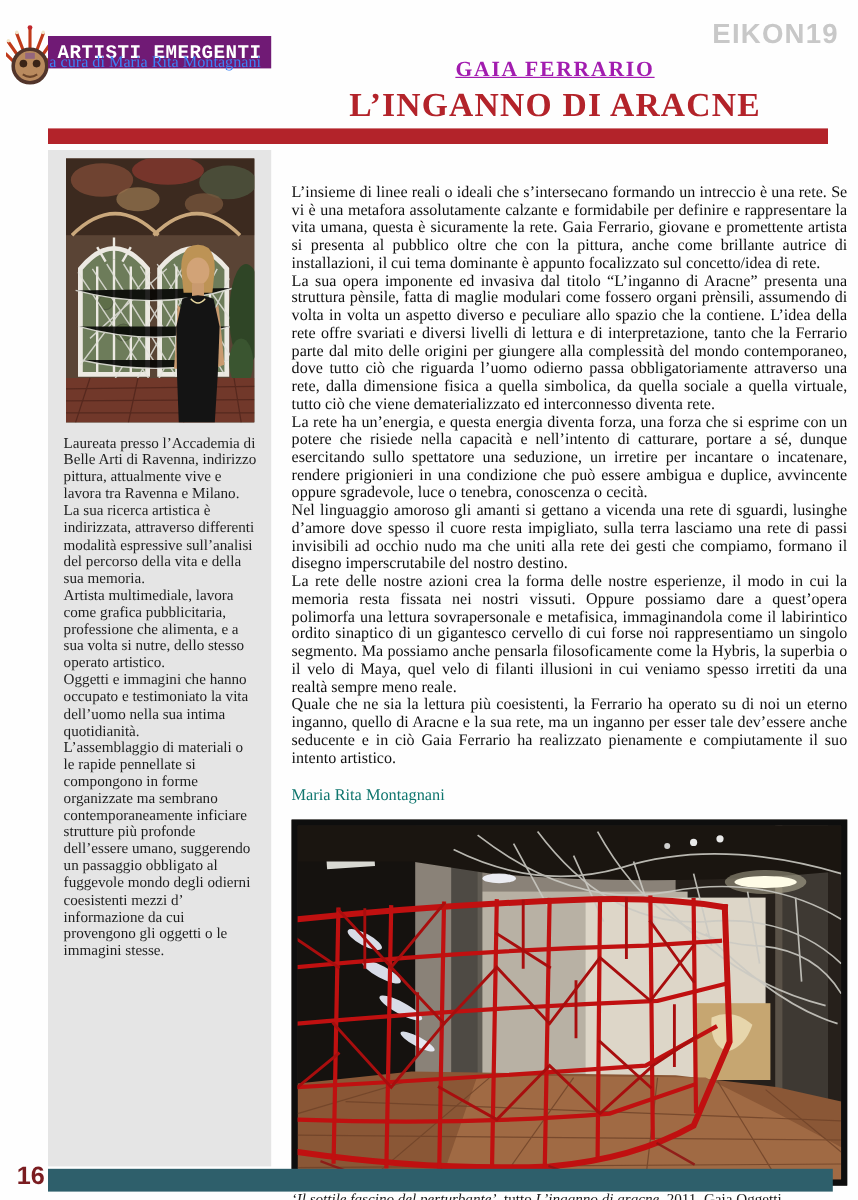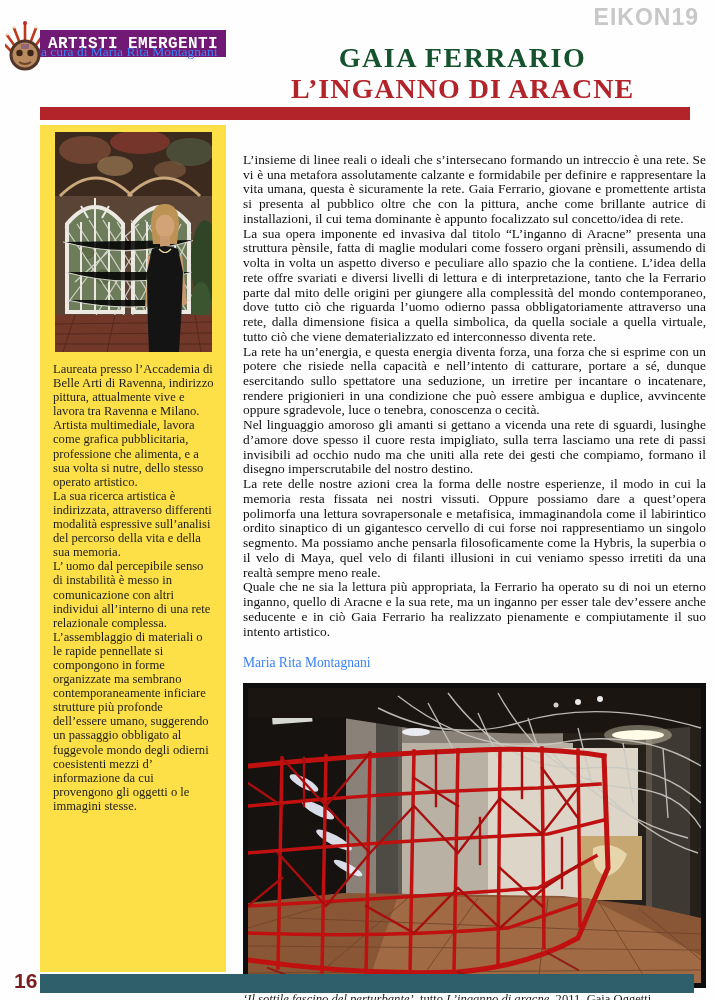--- a/index.html
+++ b/index.html
@@ -4,61 +4,61 @@
 <style>
   * { margin:0; padding:0; box-sizing:border-box; }
   html,body { background:#ffffff; }
   .page {
     position:relative; width:715px; height:1000px; background:#fefefe;
     font-family:"Liberation Serif", serif; overflow:hidden;
   }
 
   
   .eikon {
-    position:absolute; top:4px; right:16px;
+    position:absolute; top:15px; right:16px;
     font-family:"Liberation Sans", sans-serif; font-weight:bold;
     font-size:23px; letter-spacing:1px; color:#c8c8c8;
   }
   .logo { position:absolute; left:5px; top:20px; width:40px; height:54px; }
   .banner {
     position:absolute; left:40px; top:30px; width:186px; height:27px;
     background:#701a75; color:#ffffff; display:flex; align-items:center; justify-content:center;
     font-family:Liberation Mono, monospace; font-size:16px; font-weight:bold; letter-spacing:0.4px;
   }
   .curator {
     position:absolute; left:41px; top:44px; width:200px;
     font-size:13.5px; color:#3b82f6;
   }
   .title-block { position:absolute; left:230px; top:42px; width:465px; text-align:center; }
   .title-block .t1 {
-    font-size:28px; line-height:31px; font-weight:bold; letter-spacing:1.5px; color:#14532d;
+    font-size:18px; line-height:31px; font-weight:bold; letter-spacing:1.5px; color:#a21caf;text-decoration:underline;
   }
   .title-block .t2 {
     font-size:28px; line-height:31px; font-weight:bold; letter-spacing:1px; color:#b3232a;
   }
   .title-rule { position:absolute; left:40px; top:107px; width:650px; height:13px; background:#b3232a; }
 
   
   .sidebar {
     position:absolute; left:40px; top:125px; width:186px; height:847px;
-    background:#fde047; padding-top:7px;
+    background:#e5e5e5; padding-top:7px;
   }
   .portrait { width:157px; height:220px; margin:0 auto; display:block; background:#5a4435; }
   .sidebar-text {
     padding:10px 12px 0 13px; font-size:12.6px; line-height:1.12; color:#1d1d1d; text-align:left;
   }
   .sidebar-text p { margin:0; }
   .sidebar-text p.gap { margin-top:15px; }
 
   
   .main { position:absolute; left:243px; top:125px; width:463px;margin-top:28px; }
   .article p {
     font-size:13.4px; line-height:1.1; text-align:justify; color:#101010; margin:0;
   }
-  .author { margin-top:16px; font-size:13.6px; color:#3b82f6; }
+  .author { margin-top:16px; font-size:13.6px; color:#0f766e; }
   .installation-frame {
     margin-top:12px; width:463px; height:305px; border:5px solid #0e0e0e; background:#26201b;
   }
   .installation-frame svg { display:block; }
   .caption { margin-top:4px; font-size:12.6px; color:#1a1a1a; }
   .caption .it { font-style:italic; }
 
   
   .page-number {
     position:absolute; left:14px; top:969px;
@@ -165,35 +165,35 @@
         <path d="M105,104 L105,116 L115,116 L115,104 Z" fill="#c99a6f"></path>
         <path d="M93,122 Q92,150 90,175 L96,176 Q98,150 99,128 Z" fill="#c99a6f"></path>
         <path d="M127,122 Q130,150 132,172 L126,174 Q124,150 122,128 Z" fill="#c99a6f"></path>
         <path d="M97,117 Q110,111 123,117 L128,140 Q127,180 124,220 L94,220 Q92,180 92,140 Z" fill="#141414"></path>
         <path d="M104,117 Q110,124 116,117" stroke="#e8d8a0" stroke-width="1.2" fill="none"></path>
       </g>
     </svg>
 
     <div class="sidebar-text">
       <p>Laureata presso l’Accademia di Belle Arti di Ravenna, indirizzo pittura, attualmente vive e lavora tra Ravenna e Milano.</p>
+      <p>La sua ricerca artistica è indirizzata, attraverso differenti modalità espressive sull’analisi del percorso della vita e della sua memoria.</p>
       <p>Artista multimediale, lavora come grafica pubblicitaria, professione che alimenta, e a sua volta si nutre, dello stesso operato artistico.</p>
-      <p>La sua ricerca artistica è indirizzata, attraverso differenti modalità espressive sull’analisi del percorso della vita e della sua memoria.</p>
-      <p>L’ uomo dal percepibile senso di instabilità è messo in comunicazione con altri individui all’interno di una rete relazionale complessa.</p>
+      <p>Oggetti e immagini che hanno occupato e testimoniato la vita dell’uomo nella sua intima quotidianità.</p>
       <p>L’assemblaggio di materiali o le rapide pennellate si compongono in forme organizzate ma sembrano contemporaneamente inficiare strutture più profonde dell’essere umano, suggerendo un passaggio obbligato al fuggevole mondo degli odierni coesistenti mezzi d’ informazione da cui provengono gli oggetti o le immagini stesse.</p>
     </div>
   </div>
 
   <div class="main">
     <div class="article">
       <p>L’insieme di linee reali o ideali che s’intersecano formando un intreccio è una rete. Se vi è una metafora assolutamente calzante e formidabile per definire e rappresentare la vita umana, questa è sicuramente la rete. Gaia Ferrario, giovane e promettente artista si presenta al pubblico oltre che con la pittura, anche come brillante autrice di installazioni, il cui tema dominante è appunto focalizzato sul concetto/idea di rete.</p>
       <p>La sua opera imponente ed invasiva dal titolo “L’inganno di Aracne” presenta una struttura pènsile, fatta di maglie modulari come fossero organi prènsili, assumendo di volta in volta un aspetto diverso e peculiare allo spazio che la contiene. L’idea della rete offre svariati e diversi livelli di lettura e di interpretazione, tanto che la Ferrario parte dal mito delle origini per giungere alla complessità del mondo contemporaneo, dove tutto ciò che riguarda l’uomo odierno passa obbligatoriamente attraverso una rete, dalla dimensione fisica a quella simbolica, da quella sociale a quella virtuale, tutto ciò che viene dematerializzato ed interconnesso diventa rete.</p>
       <p>La rete ha un’energia, e questa energia diventa forza, una forza che si esprime con un potere che risiede nella capacità e nell’intento di catturare, portare a sé, dunque esercitando sullo spettatore una seduzione, un irretire per incantare o incatenare, rendere prigionieri in una condizione che può essere ambigua e duplice, avvincente oppure sgradevole, luce o tenebra, conoscenza o cecità.</p>
       <p>Nel linguaggio amoroso gli amanti si gettano a vicenda una rete di sguardi, lusinghe d’amore dove spesso il cuore resta impigliato, sulla terra lasciamo una rete di passi invisibili ad occhio nudo ma che uniti alla rete dei gesti che compiamo, formano il disegno imperscrutabile del nostro destino.</p>
       <p>La rete delle nostre azioni crea la forma delle nostre esperienze, il modo in cui la memoria resta fissata nei nostri vissuti. Oppure possiamo dare a quest’opera polimorfa una lettura sovrapersonale e metafisica, immaginandola come il labirintico ordito sinaptico di un gigantesco cervello di cui forse noi rappresentiamo un singolo segmento. Ma possiamo anche pensarla filosoficamente come la Hybris, la superbia o il velo di Maya, quel velo di filanti illusioni in cui veniamo spesso irretiti da una realtà sempre meno reale.</p>
-      <p>Quale che ne sia la lettura più appropriata, la Ferrario ha operato su di noi un eterno inganno, quello di Aracne e la sua rete, ma un inganno per esser tale dev’essere anche seducente e in ciò Gaia Ferrario ha realizzato pienamente e compiutamente il suo intento artistico.</p>
+      <p>Quale che ne sia la lettura più coesistenti, la Ferrario ha operato su di noi un eterno inganno, quello di Aracne e la sua rete, ma un inganno per esser tale dev’essere anche seducente e in ciò Gaia Ferrario ha realizzato pienamente e compiutamente il suo intento artistico.</p>
     </div>
     <p class="author">Maria Rita Montagnani</p>
 
     <div class="installation-frame">
       <svg viewBox="0 0 453 295" width="453" height="295" xmlns="http://www.w3.org/2000/svg">
         <rect width="453" height="295" fill="#26201b"></rect>
 
         <rect x="95" y="30" width="220" height="185" fill="#8a8278"></rect>
         <rect x="150" y="55" width="175" height="155" fill="#b8b1a4"></rect>
         <rect x="240" y="60" width="150" height="150" fill="#ddd6c8"></rect>

